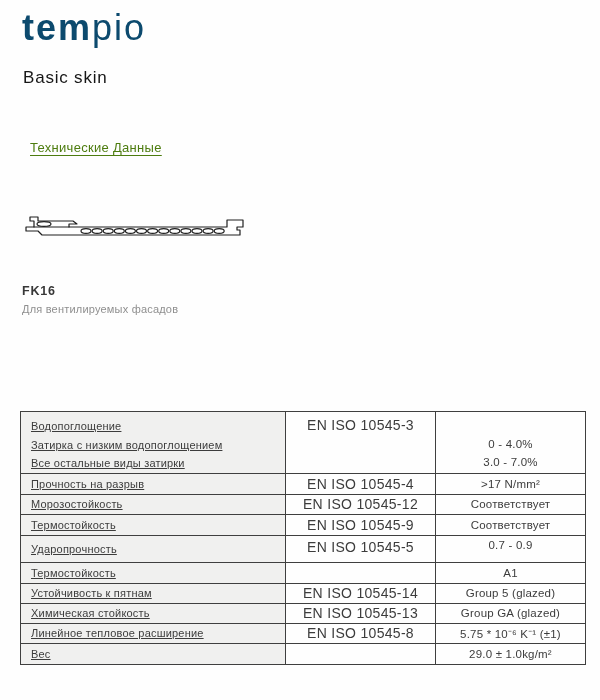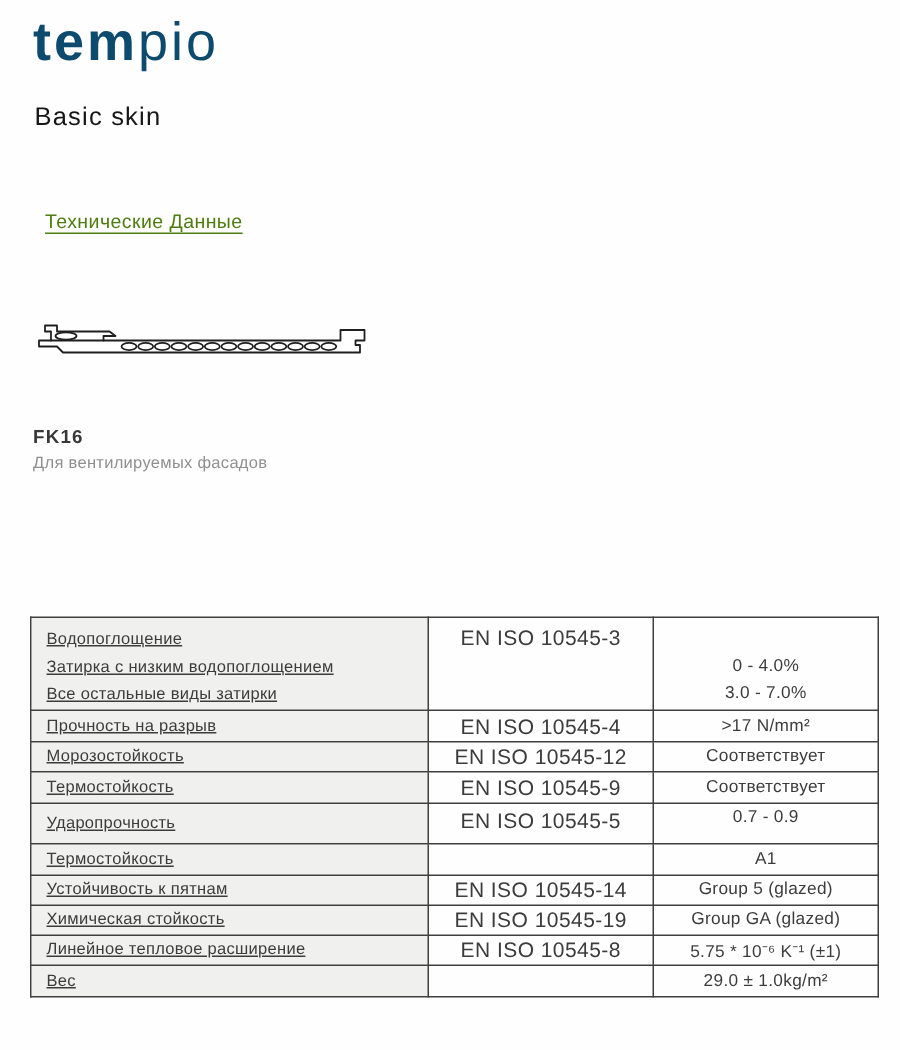--- a/index.html
+++ b/index.html
@@ -153,21 +153,21 @@
         <td class="std"></td>
         <td class="val">A1</td>
       </tr>
       <tr class="r-sm">
         <td class="lbl">Устойчивость к пятнам</td>
         <td class="std">EN ISO 10545-14</td>
         <td class="val">Group 5 (glazed)</td>
       </tr>
       <tr class="r-sm">
         <td class="lbl">Химическая стойкость</td>
-        <td class="std">EN ISO 10545-19</td>
+        <td class="std">EN ISO 10545-13</td>
         <td class="val">Group GA (glazed)</td>
       </tr>
       <tr class="r-sm">
         <td class="lbl">Линейное тепловое расширение</td>
         <td class="std">EN ISO 10545-8</td>
         <td class="val">5.75 * 10⁻⁶ K⁻¹ (±1)</td>
       </tr>
       <tr class="r-last">
         <td class="lbl">Вес</td>
         <td class="std"></td>

